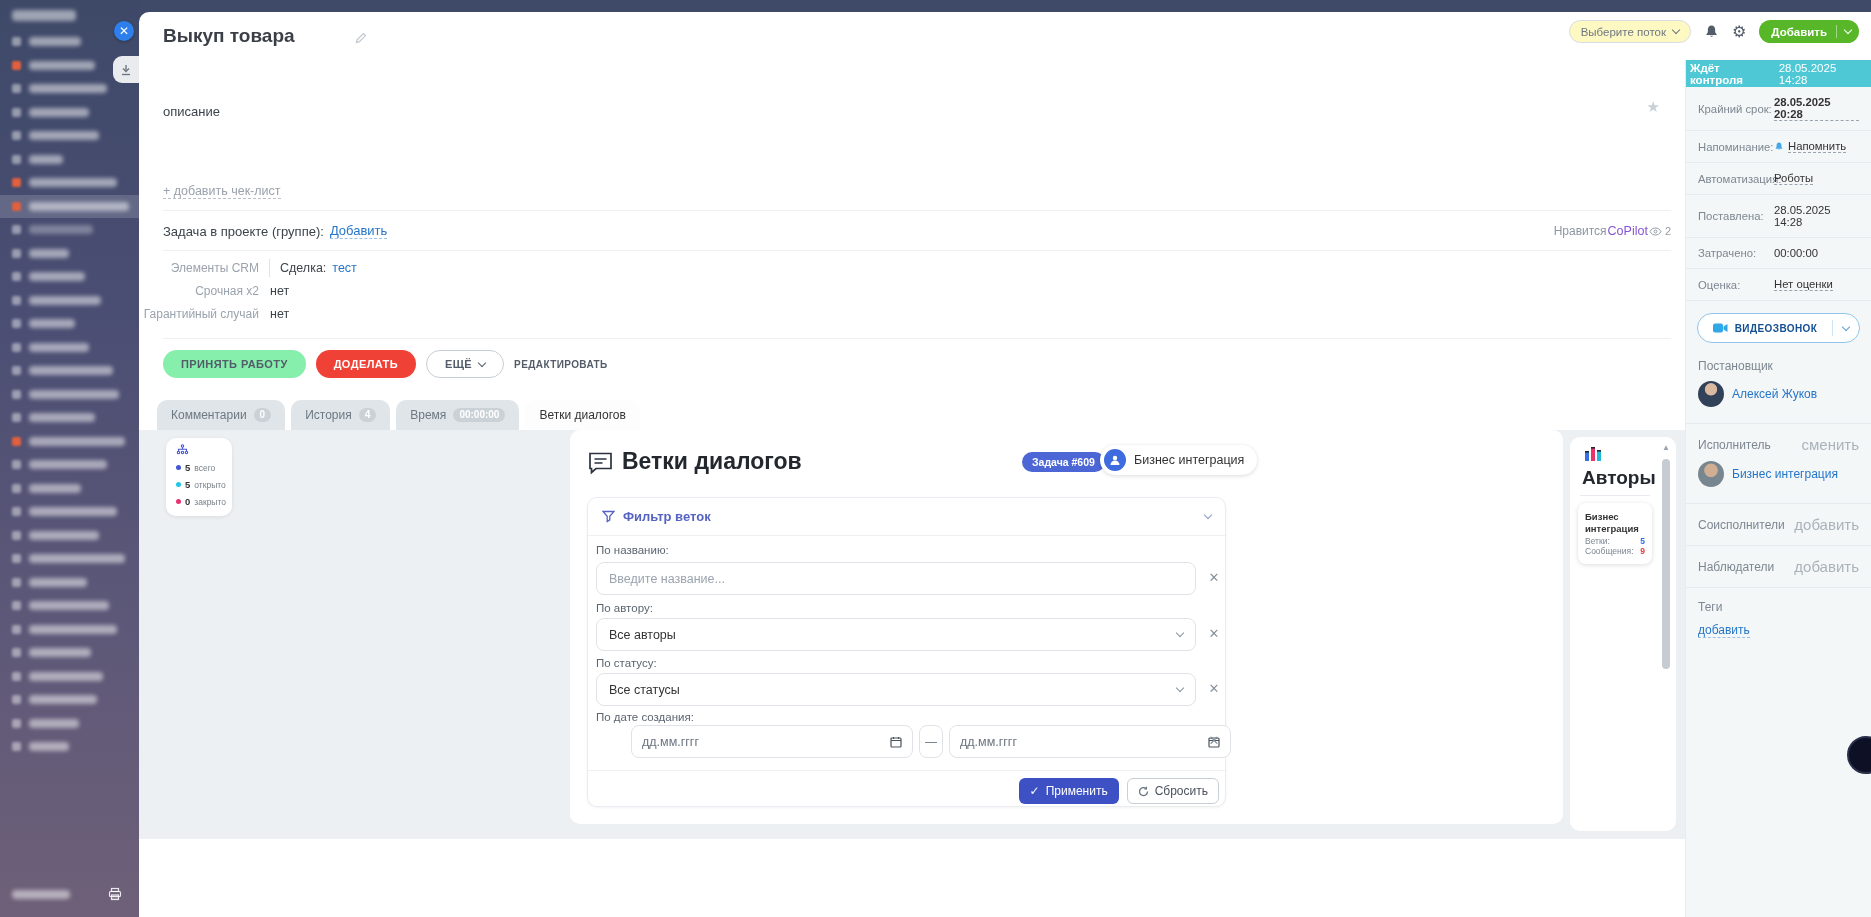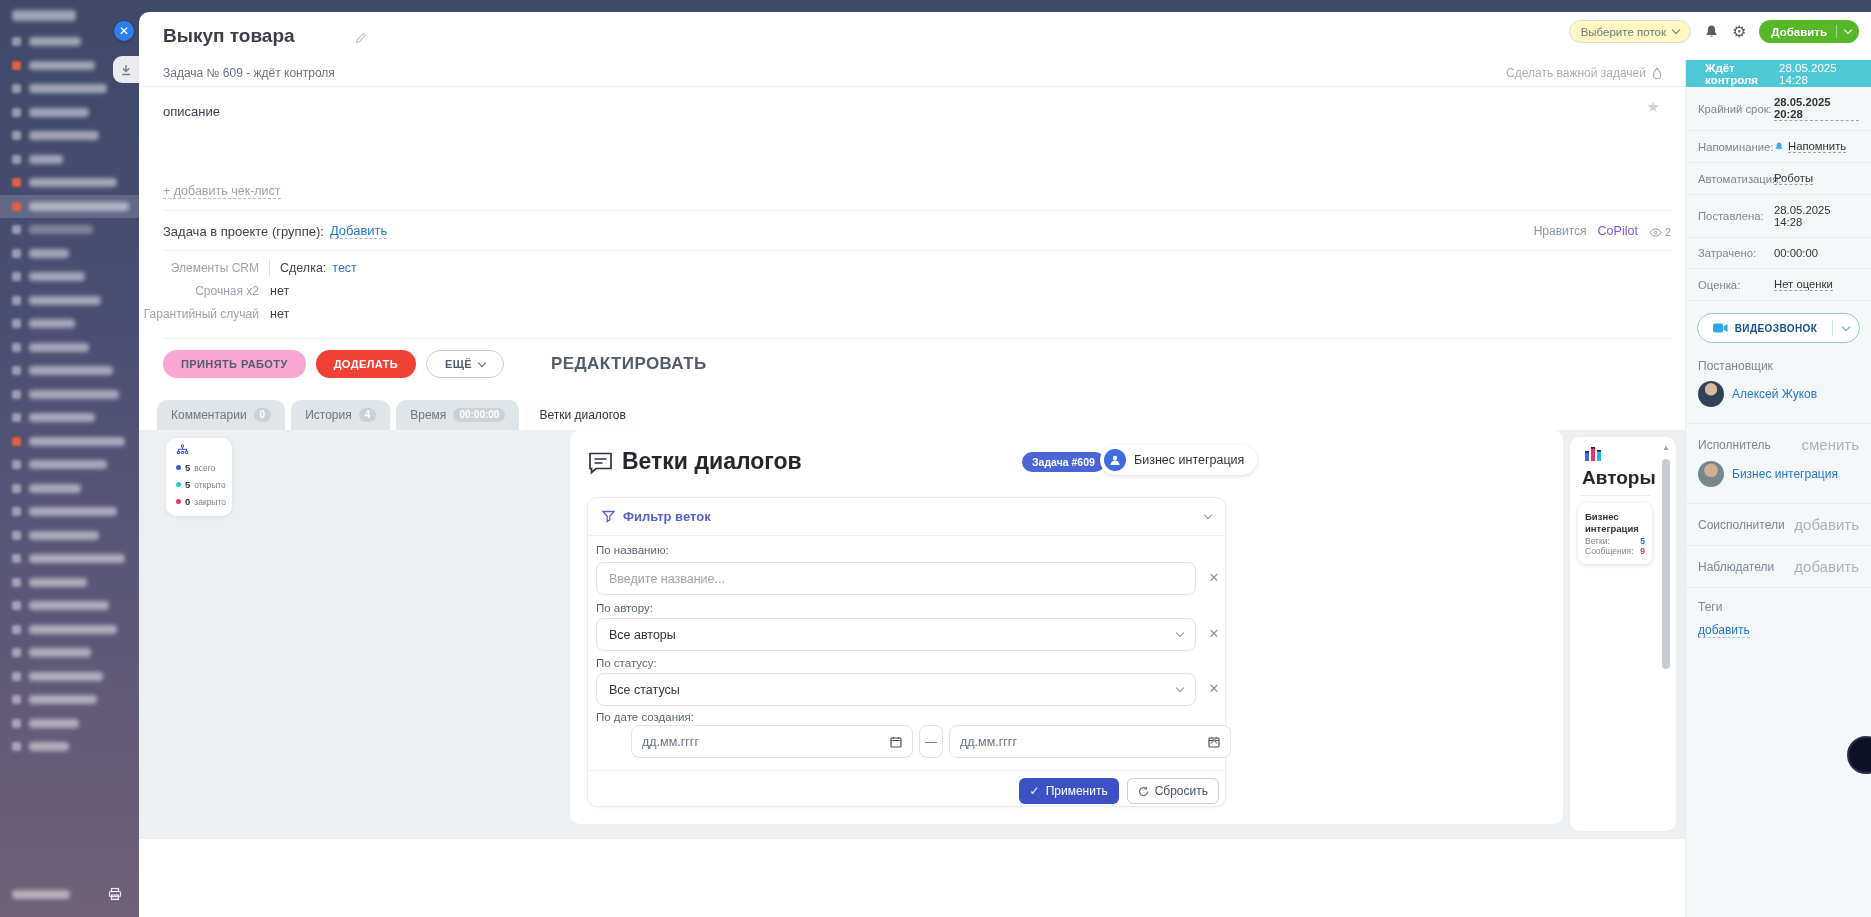--- a/index.html
+++ b/index.html
@@ -56,37 +56,37 @@
   .fav-star { position:absolute; right:26px; top:38px; font-size:15px; color:#c9d0d6; cursor:pointer; }
   .checklist-link { position:absolute; left:24px; top:124px; font-size:12.5px; color:#99a1ab;
     border-bottom:1px dashed #b9c0c8; cursor:pointer; }
   .hr { position:absolute; left:24px; width:1508px; border-top:1px solid #eef0f2; }
   .hr1 { top:150px; } .hr2 { top:190px; } .hr3 { top:278px; }
   .project-row { position:absolute; left:24px; top:158px; width:1508px; height:26px; display:flex;
     align-items:center; justify-content:space-between; }
   .project-left { font-size:13px; color:#3c434b; display:flex; gap:6px; align-items:center; }
   a.link-dashed { color:#2575c9; text-decoration:none; border-bottom:1px dashed #9cc0e4; cursor:pointer; }
   a.link-plain  { color:#2575c9; text-decoration:none; cursor:pointer; }
-  .likes { display:flex; align-items:flex-end; gap:11px; font-size:12px; color:#8d97a1; }
+  .likes { display:flex; align-items:center; gap:1px; font-size:12px; color:#8d97a1; }
   .copilot { color:#8655d6; font-size:12.5px; cursor:pointer; }
   .views { display:flex; align-items:center; gap:3px; color:#959ca6; font-size:11px; }
   .crm-block { position:absolute; left:0; top:196px; width:100%; }
   .crm-row { display:flex; align-items:center; height:23px; }
   .crm-label { width:120px; text-align:right; font-size:12px; color:#9aa3ad; flex:none; }
   .crm-vline { width:1px; height:18px; background:#dfe3e8; margin:0 10px; }
   .crm-val { font-size:12.5px; color:#3c434b; display:flex; gap:6px; }
   .crm-val.pad { margin-left:11px; }
   .actions { position:absolute; left:24px; top:290px; display:flex; align-items:center; gap:10px; }
   .btn { height:28px; border-radius:15px; border:none; font-size:11px; font-weight:bold; letter-spacing:.4px;
     padding:0 18px; cursor:pointer; font-family:inherit; display:flex; align-items:center; gap:7px; }
-  .btn-accept { background:#f9a8d4; color:#535c69; }
+  .btn-accept { background:#86efac; color:#535c69; }
   .btn-redo { background:#ef4136; color:#fff; }
   .btn-more { background:#fff; border:1px solid #c9ced4; color:#535c69; }
-  .btn-edit { background:none; border:none; color:#535c69; font-size:17px; font-weight:bold;
-    letter-spacing:.4px; cursor:pointer; font-family:inherit;margin-left:37px; }
+  .btn-edit { background:none; border:none; color:#535c69; font-size:10px; font-weight:bold;
+    letter-spacing:.4px; cursor:pointer; font-family:inherit; }
 
   
   .tabs { position:absolute; left:18px; top:340px; display:flex; gap:6px; align-items:flex-end; }
   .tab { height:30px; padding:0 14px; border-radius:10px 10px 0 0; background:#e0e5e9; display:flex;
     align-items:center; gap:7px; font-size:12px; color:#6e7882; cursor:pointer; }
   .tab.active { background:#fdfdfe; color:#333; }
   .tab-badge { background:#cbd2d7; color:#fff; font-size:10px; font-weight:bold; border-radius:9px;
     padding:1px 6px; line-height:12px; }
 
   
@@ -151,21 +151,21 @@
   .am-val-b { color:#2f6fe3; font-weight:bold; }
   .am-val-r { color:#e03a3a; font-weight:bold; }
   .mini-scroll { position:absolute; right:5px; top:6px; width:10px; height:380px; }
   .mini-scroll .up { color:#9aa2ab; font-size:8px; text-align:center; cursor:pointer; }
   .mini-scroll .thumb { position:absolute; left:1px; top:16px; width:8px; height:210px; background:#c6ccd1;
     border-radius:4px; cursor:grab; }
 
   
   .details { position:absolute; right:0; top:48px; width:186px; bottom:0; background:#f4f7f8;
     border-left:1px solid #e8ecef; }
-  .status-head { height:27px; background:#4ec8d5; display:flex; align-items:center; padding:0 19px;
+  .status-head { height:27px; background:#4ec8d5; display:flex; align-items:center; padding:0 4px;
     font-size:11.5px; color:#fff; gap:4px; }
   .status-head b { font-weight:bold; }
   .d-row { display:flex; align-items:center; padding:9px 12px; border-bottom:1px solid #e7ebee; }
   .d-label { width:76px; flex:none; font-size:11.3px; color:#7d8791; }
   .d-value { font-size:11.3px; color:#333; display:flex; align-items:center; gap:4px; }
   .v-dash { border-bottom:1px dashed #9aa4ae; cursor:pointer; }
   .v-bold { font-weight:bold; }
   .video-wrap { padding:12px 11px 4px; }
   .video-btn { width:100%; height:30px; border:1.5px solid #8fc6ea; border-radius:16px; background:#fff;
     display:flex; align-items:center; cursor:pointer; }
@@ -372,29 +372,20 @@
           <span class="sep"></span>
           <span class="caret">
               <span class="chev"></span>
             </span>
         </div>
       </div>
     </header>
 
     <section class="task-col">
 
-      <div class="subhead">
-        <span class="subhead-left">Задача № 609 - ждёт контроля</span>
-        <span class="subhead-right">
-          <span>Сделать важной задачей</span>
-          <svg width="10" height="13" viewBox="0 0 10 13" fill="none" stroke="#a7aeb6" stroke-width="1.1">
-            <path d="M5 1.2C3 3.5 1.3 5.5 1.3 8a3.7 3.7 0 0 0 7.4 0C8.7 5.5 7 3.5 5 1.2z"></path>
-          </svg>
-        </span>
-      </div>
 
       <div class="desc-text">описание</div>
       <span class="fav-star">★</span>
 
       <span class="checklist-link">+ добавить чек-лист</span>
       <div class="hr hr1"></div>
 
       <div class="project-row">
         <span class="project-left">
           <span>Задача в проекте (группе):</span>

